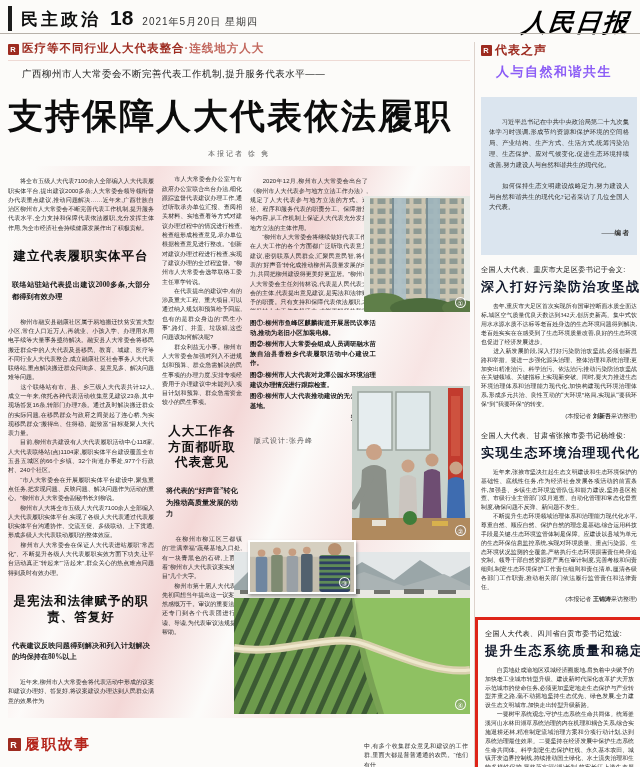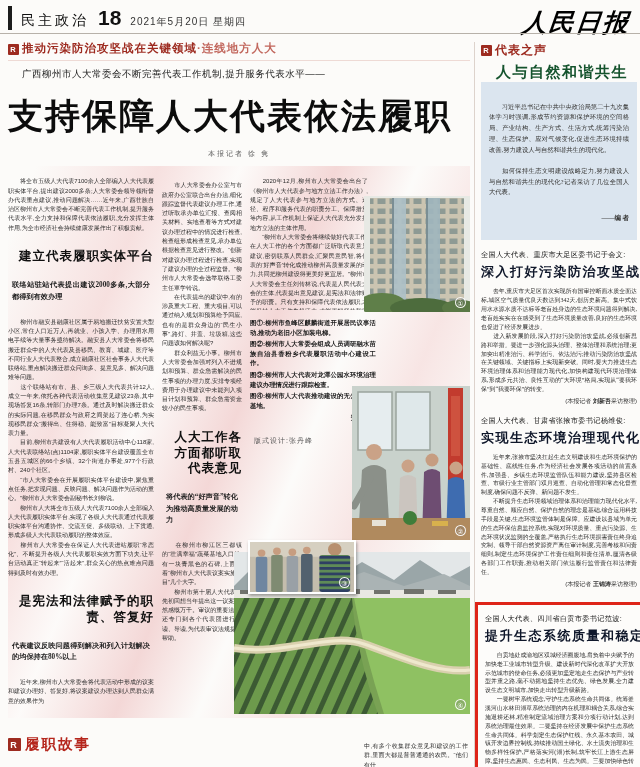--- a/index.html
+++ b/index.html
@@ -5,21 +5,21 @@
   * { margin:0; padding:0; box-sizing:border-box; }
   html,body { background:#e9e6e1; }
   .page {
     position:relative; width:640px; height:767px; margin:0 auto;
     background:#fcfbf9; overflow:hidden;
     font-family:"Liberation Sans", sans-serif; color:#222;
   }
   
   .ph { position:absolute; top:6px; left:8px; right:10px; display:flex; justify-content:space-between; align-items:flex-start; }
   .ph-left { display:flex; align-items:baseline; gap:9px; border-left:4px solid #1c1c1c; padding-left:9px; }
-  .sec-title { font-size:14px; font-weight:400; letter-spacing:3px; color:#0f0f0f; }
+  .sec-title { font-size:17px; font-weight:700; letter-spacing:3px; color:#0f0f0f; }
   .page-num { font-size:21px; font-weight:bold; color:#111; }
   .page-date { font-size:10px; font-weight:normal; color:#333; margin-left:0; letter-spacing:1px; }
   .masthead { font-family:"Liberation Serif", serif; font-style:italic; font-weight:900; font-size:25px; letter-spacing:2px; color:#000; transform:skewX(-6deg); }
   .hrule { position:absolute; top:33px; left:0; right:0; height:1px; background:#b7b1a9; }
   .vrule { position:absolute; left:474px; top:42px; bottom:0; width:1px; background:#ddd3cc; }
 
   
   .ricon { display:inline-flex; align-items:center; justify-content:center; width:11px; height:11px; background:#9d2b20; color:#fff; font-size:7.5px; font-weight:900; border-radius:1px; margin-right:3px; flex:none; }
   .series-banner { position:absolute; top:41px; left:8px; width:462px; font-size:11.5px; font-weight:bold; color:#9d2b20; letter-spacing:1px; border-bottom:1px solid #eedad5; padding-bottom:4px; }
   .series-sub { color:#c2685e; }
@@ -31,23 +31,23 @@
 
   
   .mbody {
     position:absolute; top:166px; left:8px; width:462px; height:552px;
     background:
       linear-gradient(112deg, rgba(255,255,255,0) 4%, rgba(242,202,202,.55) 22%, rgba(255,249,249,.25) 34%,
         rgba(238,192,192,.6) 48%, rgba(255,255,255,.1) 60%, rgba(243,207,207,.5) 72%, rgba(255,255,255,0) 86%);
   }
   .ncol { position:absolute; overflow:hidden; font-size:6px; line-height:1.55; text-align:justify; color:#2c2c2c; white-space:pre-line; }
   .colL { left:0; top:2px; width:146px; height:548px; }
-  .colM { left:154px; top:6px; width:80px; height:548px; }
+  .colM { left:154px; top:0; width:80px; height:548px; }
   .colN { left:242px; top:2px; width:118px; height:142px; }
-  .subhead { font-size:12.5px; font-weight:900; color:#101010; line-height:1.25; text-align:right; margin:7px 0 4px; white-space:normal; letter-spacing:1px; }
+  .subhead { font-size:12.5px; font-weight:900; color:#101010; line-height:1.25; text-align:center; margin:7px 0 4px; white-space:normal; letter-spacing:1px; }
   .deck { font-family:"Liberation Serif", serif; font-weight:bold; font-size:7.2px; line-height:1.6; color:#1d1d1d; margin:2px 4px 5px; white-space:pre-line; }
   .flowtext { }
 
   .caps { position:absolute; left:242px; top:152px; width:126px; font-family:"Liberation Serif", serif; font-weight:bold; font-size:6.4px; line-height:1.5; color:#1a1a1a; text-align:justify; }
   .caps p { margin-bottom:2px; }
   .photo-source { text-align:right; font-weight:bold; margin-top:3px; }
   .design-credit { position:absolute; left:246px; top:270px; font-size:7px; color:#555; letter-spacing:1px; }
 
   .photo { position:absolute; overflow:hidden; }
   .photo svg { display:block; width:100%; height:100%; }
@@ -57,21 +57,21 @@
   .photo4 { left:226px; top:386px; width:236px; height:162px; }
   .plabel { position:absolute; right:4px; bottom:4px; width:11px; height:11px; border-radius:50%; border:1px solid rgba(255,255,255,.9); color:#fff; font-size:7px; line-height:11px; text-align:center; background:rgba(120,120,120,.25); }
 
   .bottom-cont { position:absolute; left:364px; top:742px; width:104px; font-size:6px; line-height:1.55; text-align:justify; color:#2c2c2c; }
   .story-header { position:absolute; left:8px; top:735px; display:flex; align-items:center; font-size:14.5px; font-weight:900; letter-spacing:2px; color:#b5261c; }
   .story-header .ricon { width:13px; height:13px; font-size:9px; margin-right:4px; }
 
   
   .sidebar { position:absolute; left:481px; top:42px; width:156px; }
   .sb-banner { display:flex; align-items:center; font-size:12px; font-weight:900; color:#9d2b20; letter-spacing:1px; }
-  .sb-subtitle { margin:4px 0 0 15px; font-size:15px; font-weight:900; color:#14532d; letter-spacing:1.5px; }
+  .sb-subtitle { margin:4px 0 16px 15px; font-size:13px; font-weight:900; color:#8b5cf6; letter-spacing:1.5px; }
   .note { background:#dbe5ef; padding:9px 8px 7px; font-family:"Liberation Serif", serif; font-size:6.3px; line-height:1.7; color:#31302e; text-align:justify; white-space:pre-line; }
   .note-sig { text-align:right; font-weight:bold; font-size:6.5px; margin-top:3px; font-family:"Liberation Serif", serif; }
   .sb-article { margin-top:10px; }
   .sb-kicker { font-size:7.2px; color:#141414; letter-spacing:.3px; margin-bottom:3px; }
   .sb-headline { font-size:13px; font-weight:900; color:#0f172a; text-align:center; letter-spacing:1.5px; margin:2px 0 6px; white-space:nowrap; }
   .sb-body { font-family:"Liberation Serif", serif; font-size:5.9px; line-height:1.5; text-align:justify; color:#2b2b2b; white-space:pre-line; }
   .sb-credit { text-align:right; font-size:6px; color:#333; margin-top:3px; }
   .sb-credit b { font-weight:900; }
   .boxed { border:3px solid #de2418; padding:9px 7px 6px; margin:13px -7px 4px -6px; background:#fdfcfa; }
 </style>
@@ -85,21 +85,21 @@
       <span class="sec-title">民主政治</span>
       <span class="page-num">18</span>
       <span class="page-date">2021年5月20日 星期四</span>
     </div>
     <div class="masthead">人民日报</div>
   </header>
   <div class="hrule"></div>
   <div class="vrule"></div>
 
   <div class="series-banner">
-    <span class="ricon">R</span><span>推动污染防治攻坚战在关键领域</span><span class="series-sub">·连线地方人大</span>
+    <span class="ricon">R</span><span>医疗等不同行业人大代表整合</span><span class="series-sub">·连线地方人大</span>
   </div>
 
   <div class="kicker">广西柳州市人大常委会不断完善代表工作机制,提升服务代表水平——</div>
   <h1 class="headline">支持保障人大代表依法履职</h1>
   <div class="byline">本报记者 徐 隽</div>
 
   <section class="mbody">
 
     <div class="ncol colL">
       <div class="flowtext">　　将全市五级人大代表7100余人全部编入人大代表履职实体平台,提出建议2000多条;人大常委会领导领衔督办代表重点建议,推动问题解决……近年来,广西壮族自治区柳州市人大常委会不断完善代表工作机制,提升服务代表水平,全力支持和保障代表依法履职,充分发挥主体作用,为全市经济社会持续健康发展作出了积极贡献。</div>

